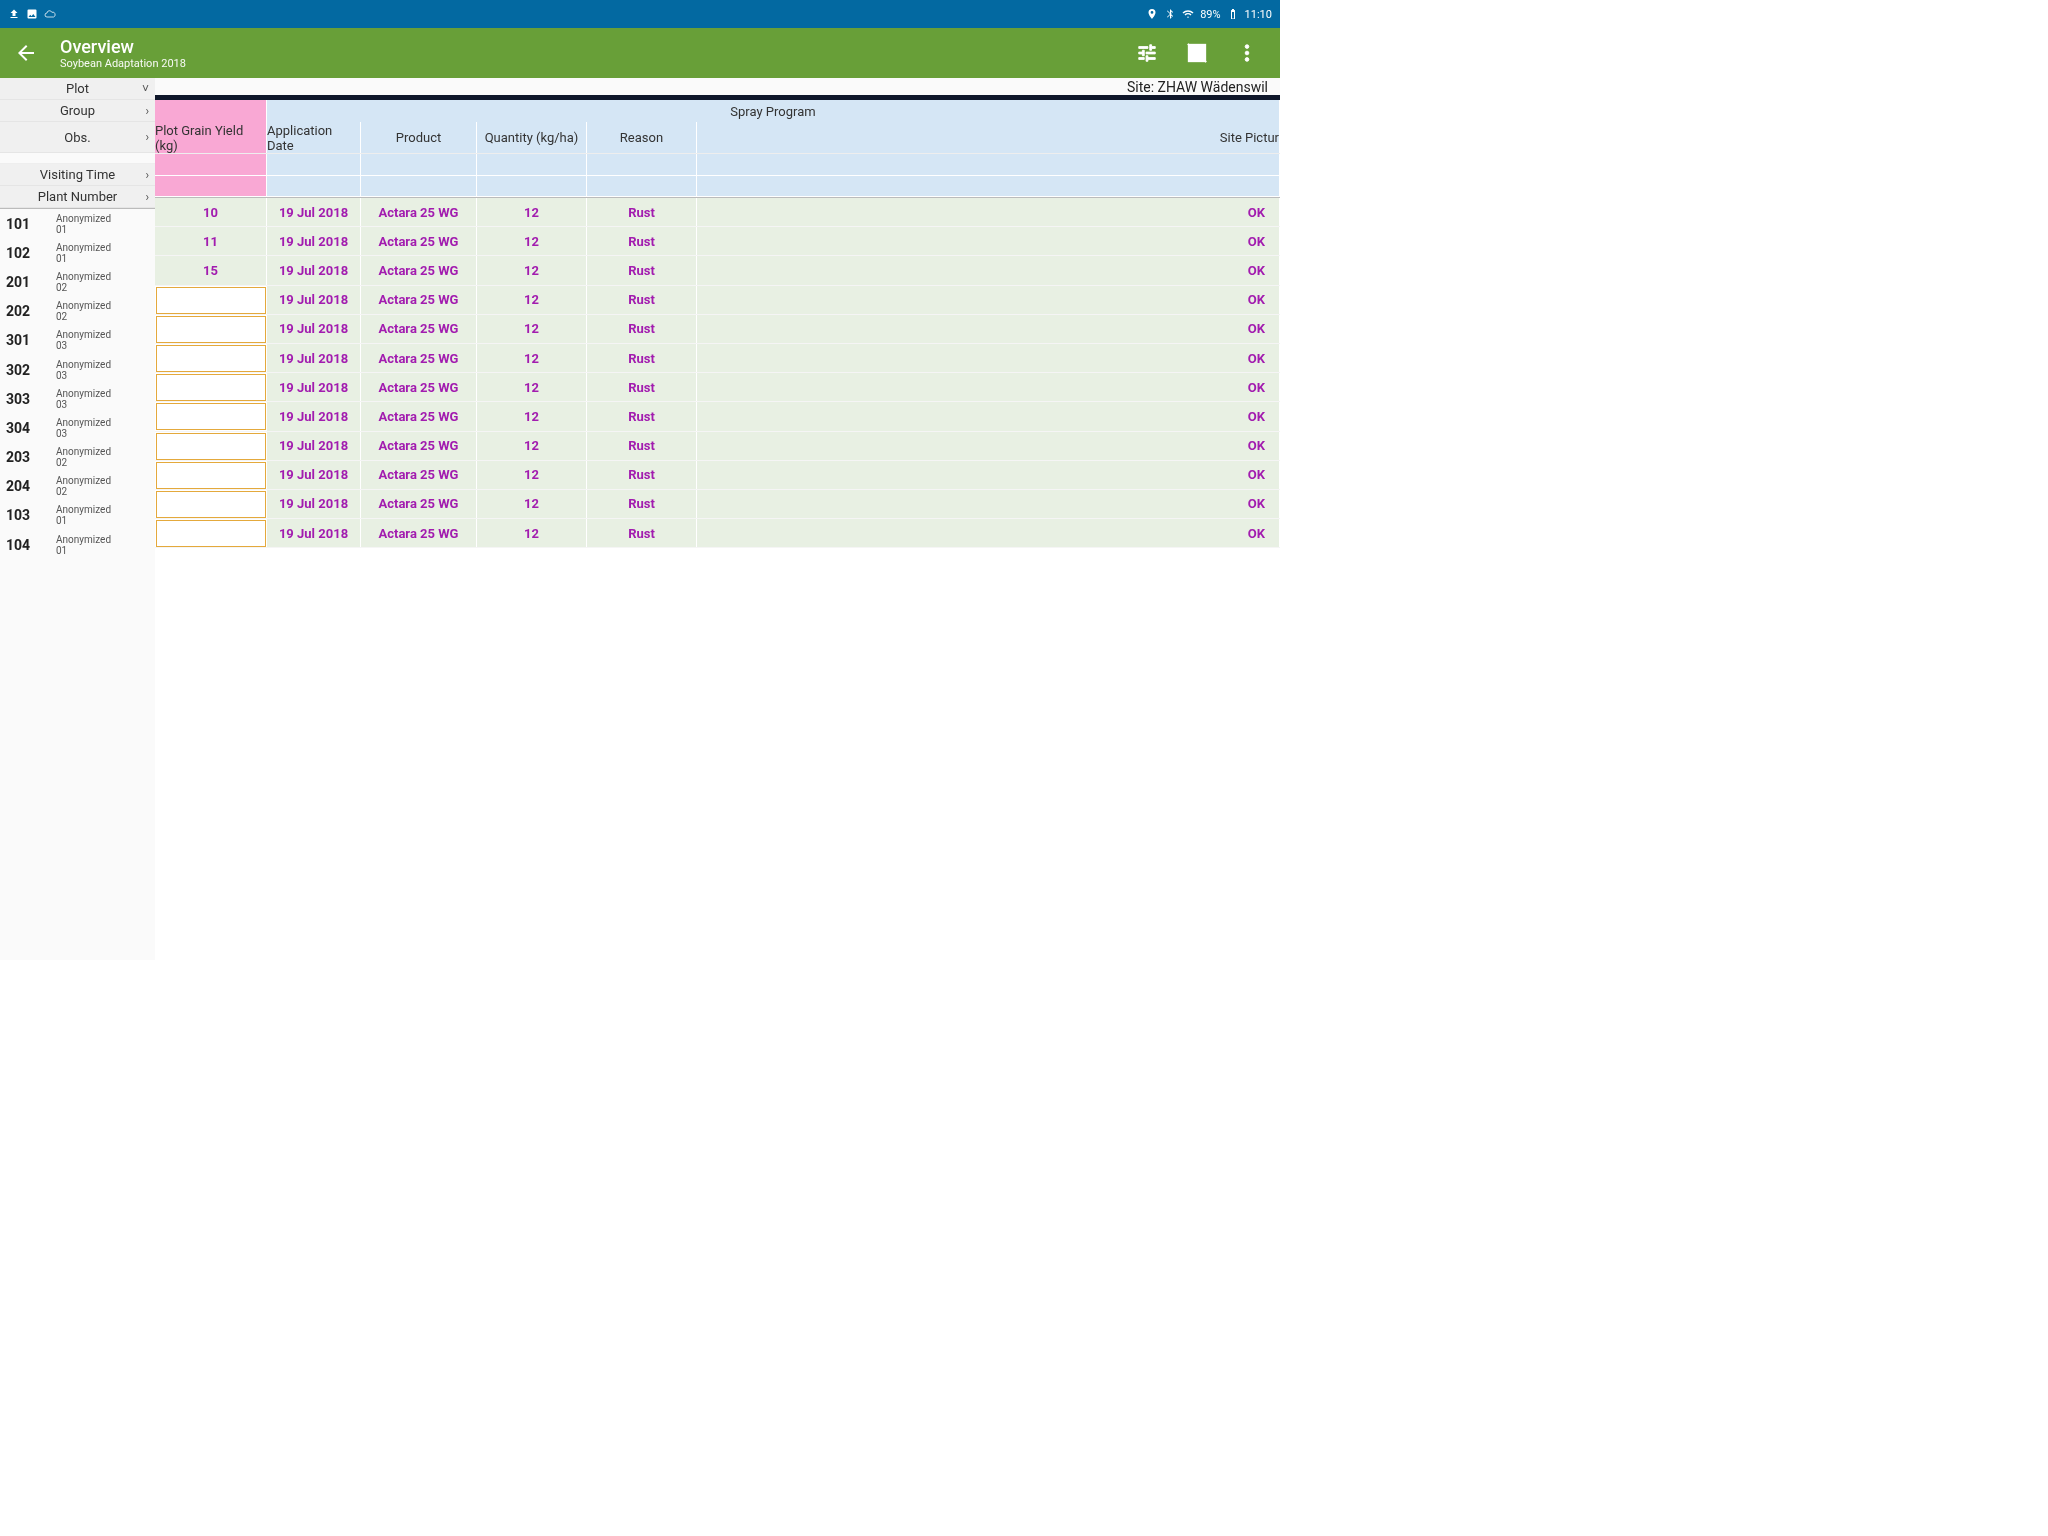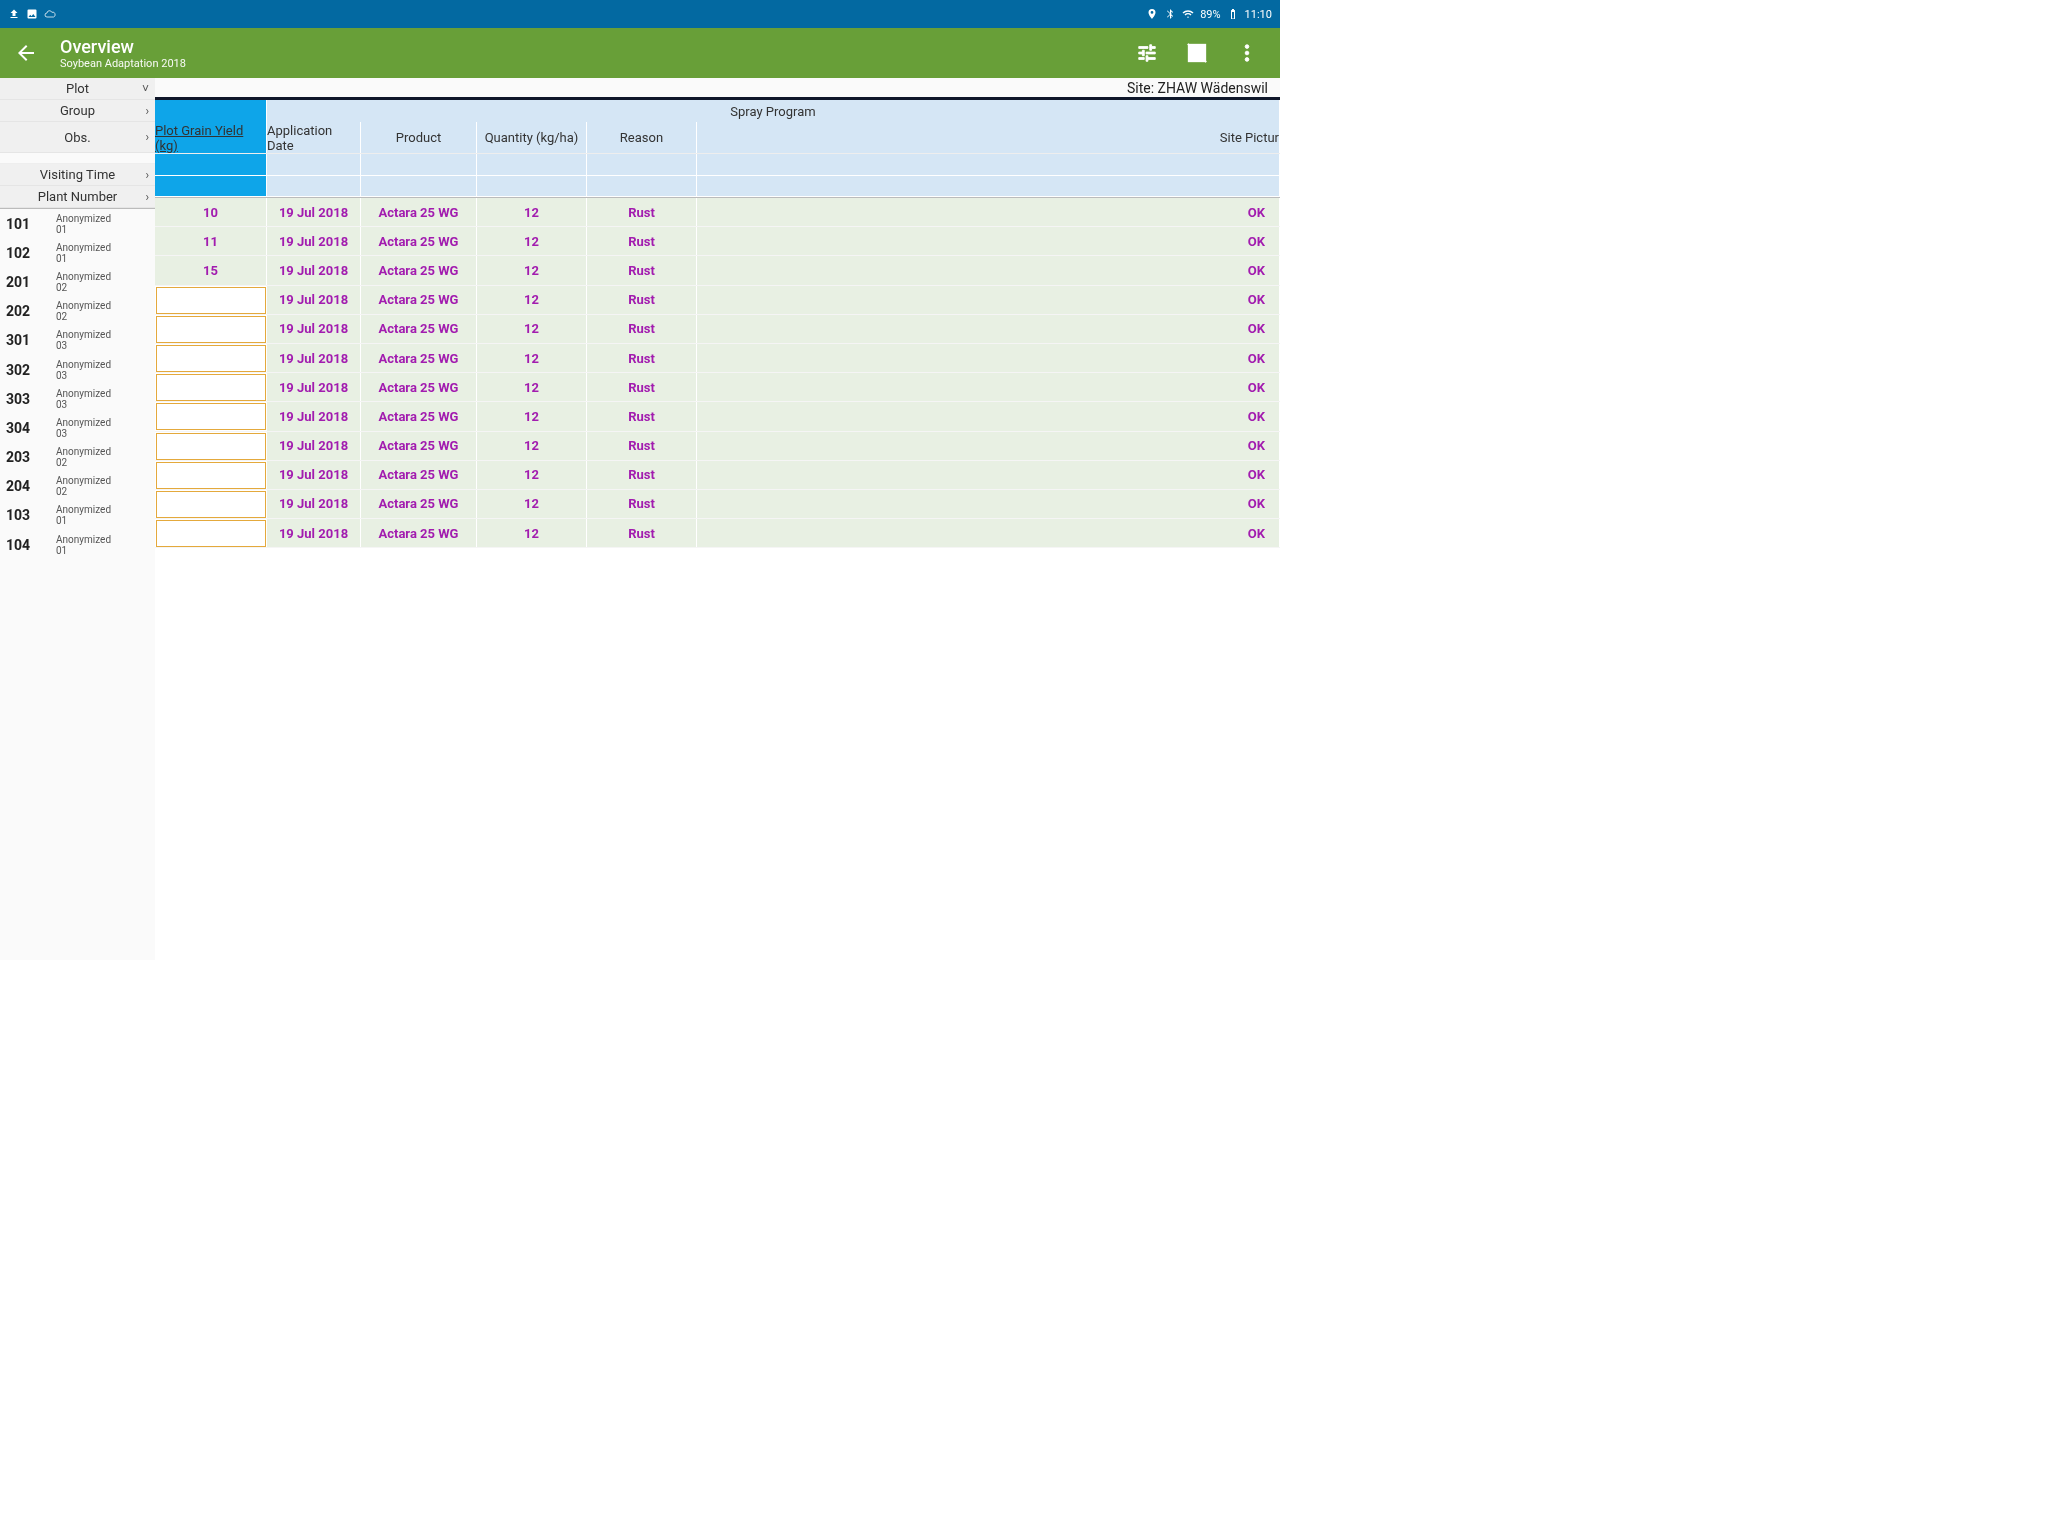--- a/index.html
+++ b/index.html
@@ -25,35 +25,35 @@
   .sb-row { height: 22px; display: flex; align-items: center; justify-content: center; font-size: 13px; color: #333; background: #f0f0f0; border-bottom: 1px solid #e5e5e5; position: relative; cursor: pointer; text-align: right; }
   .sb-row.tall { height: 31px; }
   .sb-row .chev { position: absolute; right: 6px; font-size: 12px; color: #555; }
   .sb-gap { height: 11px; background: #fafafa; border-bottom: 1px solid #eee;}
   .row-labels { }
   .rl-row { height: 29.2px; display: flex; align-items: center; padding: 0 6px; background: #fafafa; }
   .rl-plot { width: 46px; text-align: left; font-weight: 700; font-size: 14px; color: #222; padding-right: 6px;}
   .rl-anon { font-size: 10px; line-height: 11px; color: #555; padding-left:4px;}
   
   .grid { flex: 1; overflow: hidden; position: relative; }
-  .site-row { height: 22px; display: flex; align-items: center; justify-content: flex-end; padding-right: 12px; font-size: 14px; color: #222; background: #fafafa; border-bottom: 3px solid #0f172a;}
+  .site-row { height: 22px; display: flex; align-items: center; justify-content: flex-end; padding-right: 12px; font-size: 14px; color: #222; background: #fafafa; border-bottom: 5px solid #0f172a;}
   .c-yield { width: 112px; }
   .c-date { width: 94px; }
   .c-prod { width: 116px; }
   .c-qty { width: 110px; }
   .c-reason { width: 110px; }
   .c-site { width: 100px; }
   .hdr-row { height: 22px; display: flex; font-size: 13px; color: #333; }
   .hdr-row .cell { display: flex; align-items: center; justify-content: center; border-right: 1px solid #fff; }
   .hdr2-row { height: 31px; display: flex; font-size: 13px; color: #333; }
   .hdr2-row .cell { display: flex; align-items: center; justify-content: center; border-right: 1px solid #fff; }
   .blank-row { height: 22px; display: flex; }
   .blank-row .cell { border-right: 1px solid #fff; border-bottom: 1px solid #fff;}
   .cell { }
-  .bg-pink { background: #0ea5e9; text-decoration: underline; }
+  .bg-pink { background: #f9a8d4; }
   .bg-blue { background: #d5e6f5; }
   .data-row { height: 29.2px; display: flex; font-size: 13px; font-weight: 700; color: #a21caf; border-bottom:1px solid #f5f5f5;}
   .data-row .dcell { display: flex; align-items: center; justify-content: center; background: #e8f0e3; border-right: 1px solid #fff; }
   .data-row .dcell.yield-empty { background: #fff; border: 1px solid #e4a93c; margin: 1px; height: 27px; width:110px; }
   svg { display:block; }
 </style>
 </head>
 <body>
 
 <div class="status-bar">

